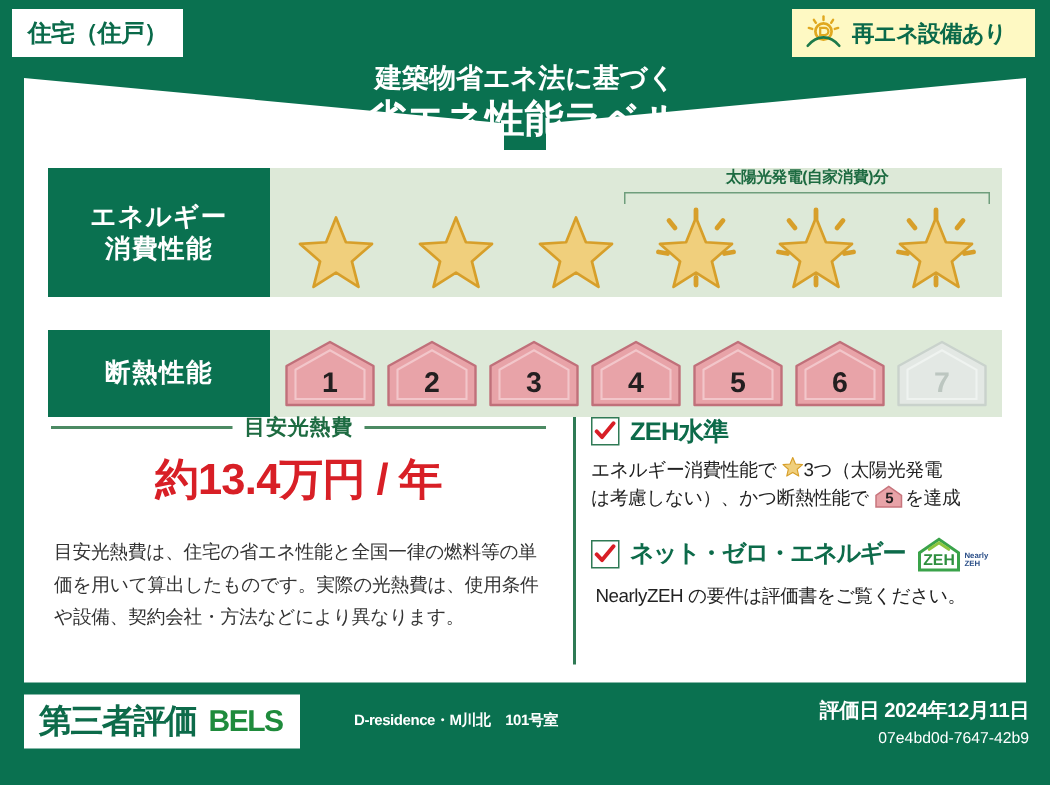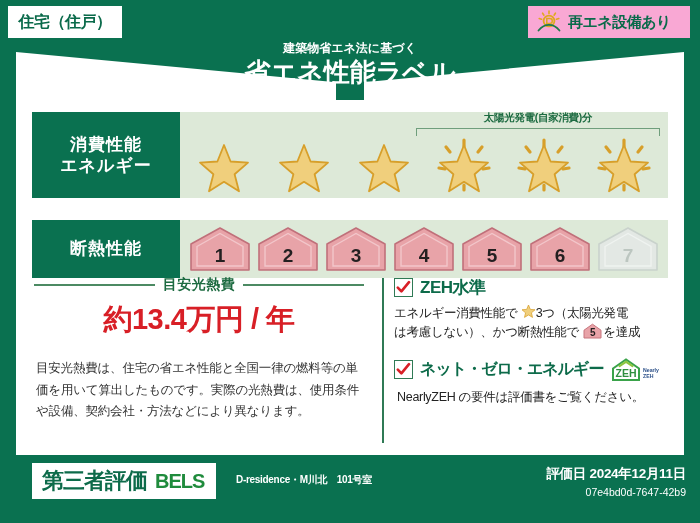--- a/index.html
+++ b/index.html
@@ -22,37 +22,37 @@
     background: #ffffff;
     display: flex; align-items: center; justify-content: center;
     font-size: 16px; font-weight: bold; color: #0a6a4a;
     letter-spacing: -0.5px;
   }
 
   
   .renew-badge {
     position: absolute; right: 10px; top: 6px;
     height: 32px; min-width: 162px;
-    background: #f9a8d4;
+    background: #fef9c3;
     display: flex; align-items: center; gap: 6px;
     padding: 0 10px 0 8px;
   }
   .renew-badge .rb-label {
     font-size: 15px; font-weight: bold; color: #0a6a4a;
     letter-spacing: -0.5px;
   }
   .sun-icon { width: 26px; height: 24px; flex: 0 0 26px; }
 
   
   .title-wrap {
     position: absolute; left: 0; right: 0; top: 40px;
     text-align: center; color: #ffffff;
   }
   .title-sub {
-    font-size: 12px; font-weight: bold; letter-spacing: 0px;
+    font-size: 18px; font-weight: bold; letter-spacing: 0px;
     margin-bottom: 1px;
   }
   .title-main {
     font-size: 26px; font-weight: bold; letter-spacing: 0px;
     line-height: 1.1;
   }
 
   
   .body-panel {
     position: absolute; left: 16px; right: 16px;
@@ -205,21 +205,21 @@
     margin-top: 5px; padding-left: 3px;
     font-size: 12.5px; line-height: 1.5; color: #222222;
     letter-spacing: -0.3px;
   }
 
   
   .footer { position: absolute; left: 0; right: 0; bottom: 0; height: 68px; }
   .bels-plate {
     position: absolute; left: 16px; top: 8px;
     height: 36px; background: #ffffff;
-    display: flex; align-items: center; padding: 0 12px 0 10px; margin-left: 16px;
+    display: flex; align-items: center; padding: 0 12px 0 10px;
   }
   .bels-jp {
     font-size: 22px; font-weight: bold; color: #0d6b4a;
     letter-spacing: -1px;
   }
   .bels-en {
     font-size: 20px; font-weight: bold; color: #1f8b3c;
     letter-spacing: -1px; margin-left: 8px;
   }
   .bels-sub {
@@ -266,22 +266,22 @@
     <div class="title-main">省エネ性能ラベル</div>
   </div>
 
   <div class="wedge"></div>
   <div class="wedge-r"></div>
 
   <div class="body-panel">
 
     <div class="metric-row energy">
       <div class="metric-title">
+        <span>エネルギー</span>
         <span>消費性能</span>
-        <span>エネルギー</span>
       </div>
       <div class="metric-body">
         <div class="solar-note">太陽光発電(自家消費)分</div>
         <div class="solar-bracket"></div>
         <div class="stars-area" id="stars-area">
             <div class="star-cell">
               <svg viewBox="0 0 62 58">
                 <path d="M31 9 L37.6 25.5 L55 26.6 L41.6 38.3 L46 55.3 L31 45.8 L16 55.3 L20.4 38.3 L7 26.6 L24.4 25.5 Z" fill="#f0cf7c" stroke="#d79f2a" stroke-width="1.8" stroke-linejoin="round"></path>
               </svg>
             </div>

